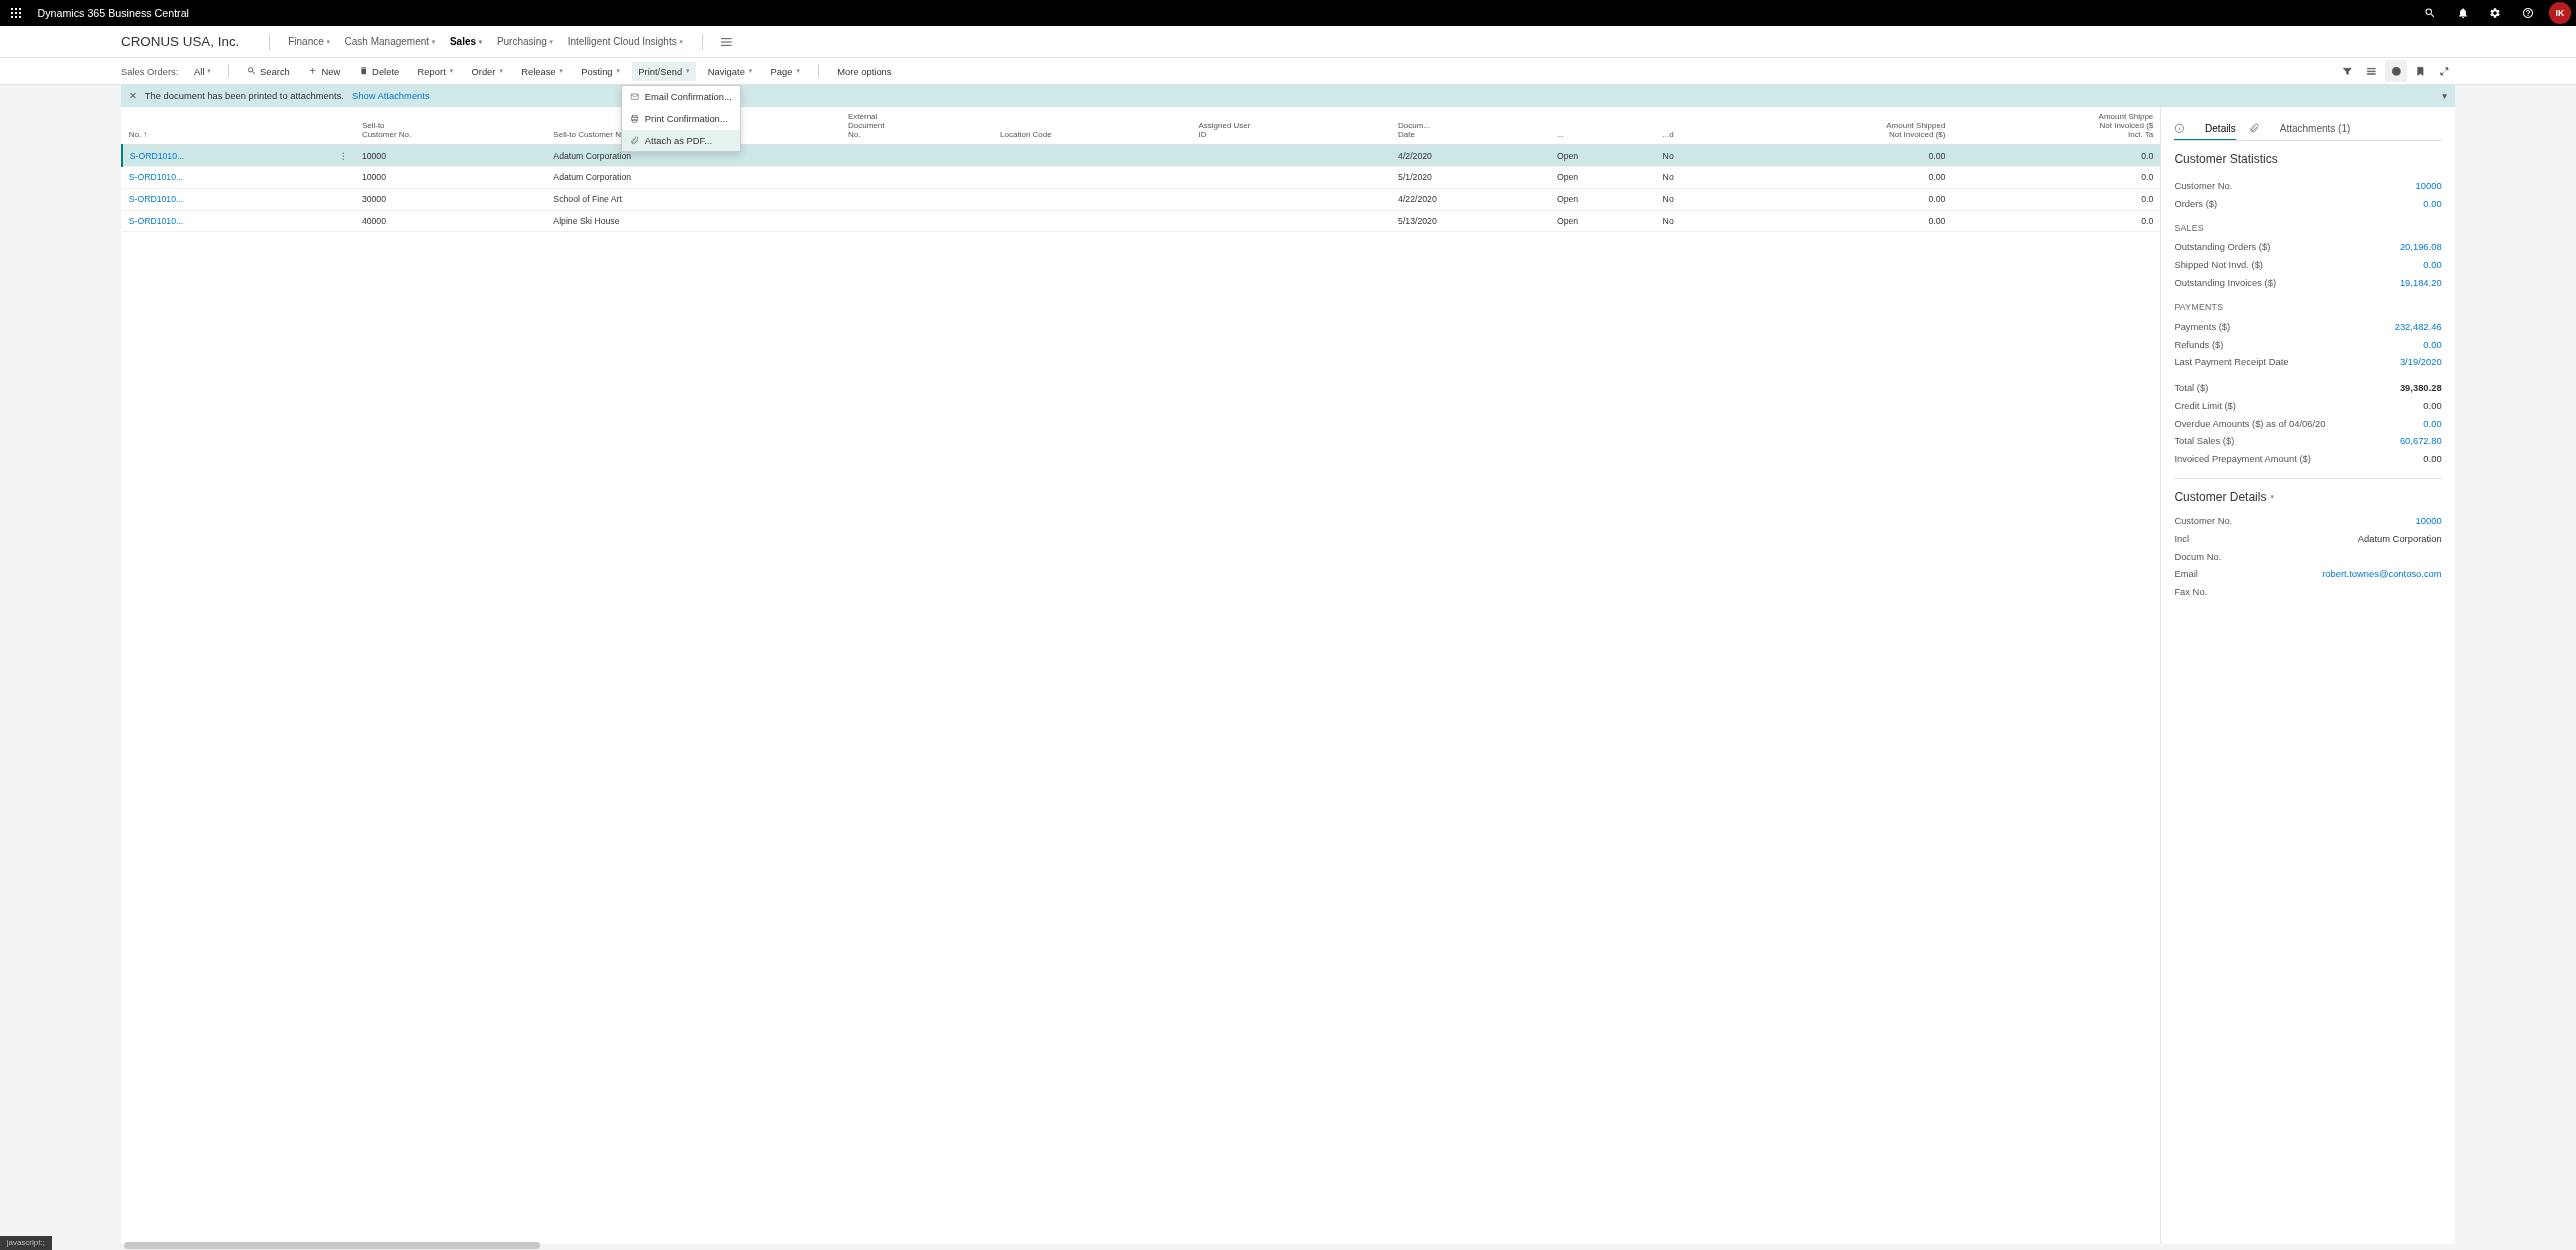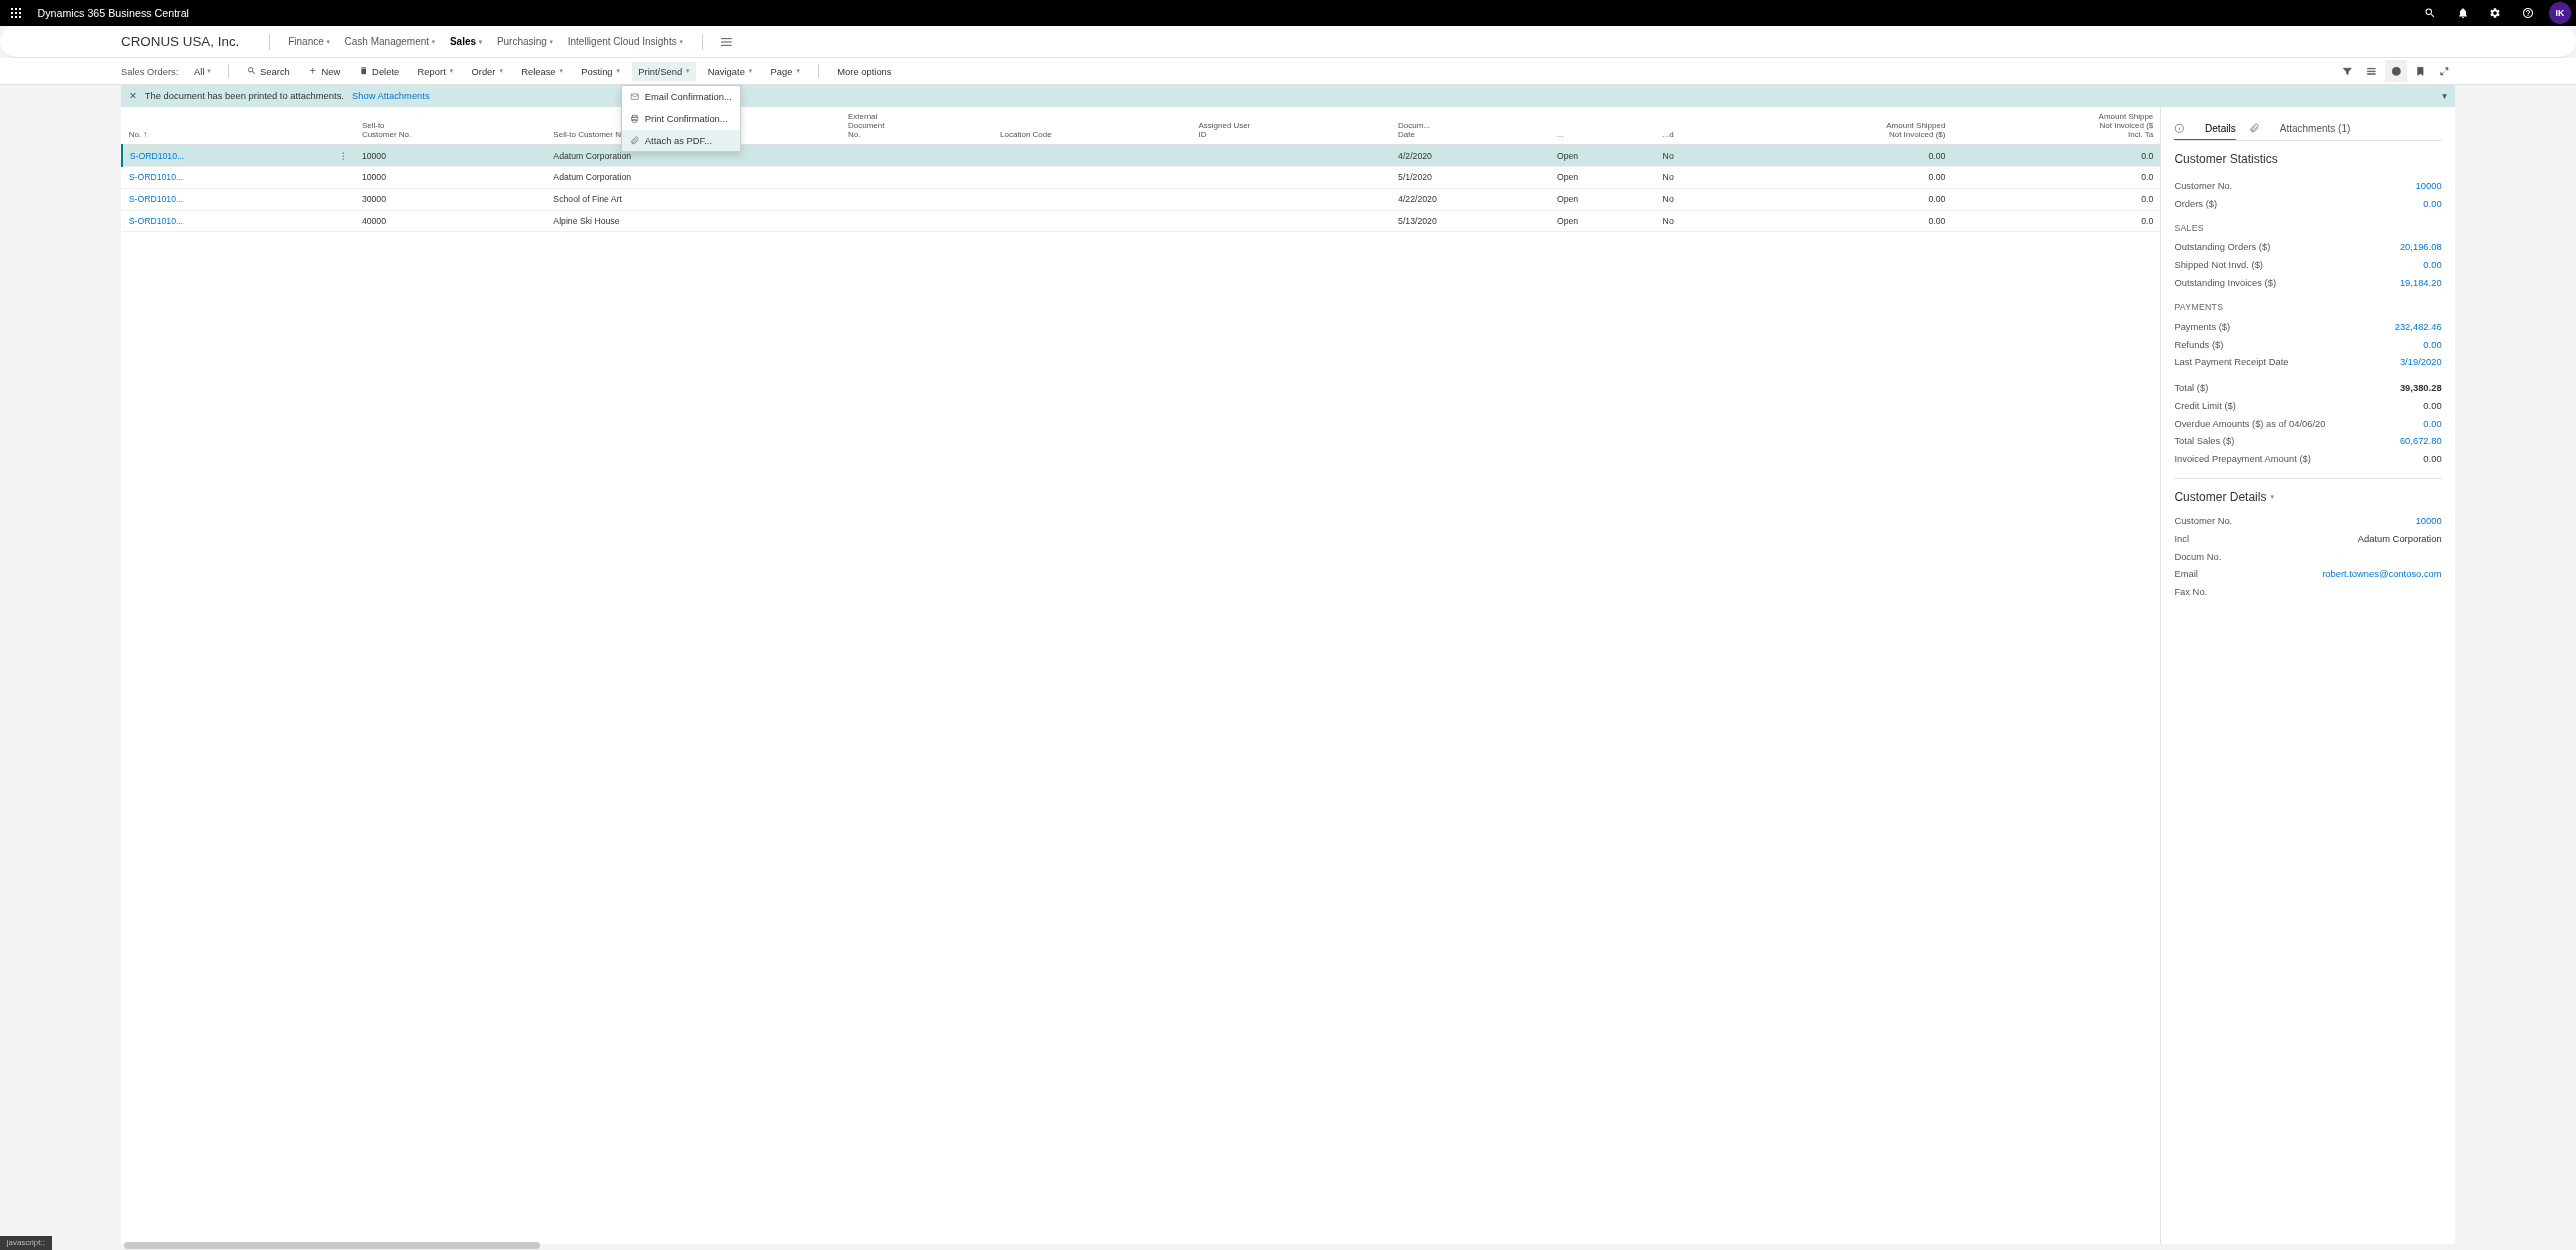--- a/index.html
+++ b/index.html
@@ -7,24 +7,24 @@
 
 
 .topbar { background: #000; height: 26px; display: flex; align-items: center; justify-content: space-between; padding: 0 5.4px; color: #fff; }
 .topbar-left { display: flex; align-items: center; gap: 10.7px; }
 .waffle { display: grid; grid-template-columns: repeat(3, 2.7px); grid-template-rows: repeat(3, 2.7px); gap: 1.3px; padding: 5.4px; cursor: pointer; }
 .waffle span { background: #fff; width: 2.7px; height: 2.7px; }
 .app-title { font-size: 10.7px; font-weight: 400; }
 .topbar-right { display: flex; align-items: center; gap: 5.4px; }
 .topbar-icon { width: 27px; height: 27px; display: flex; align-items: center; justify-content: center; cursor: pointer; }
 .topbar-icon svg { width: 12px; height: 12px; fill: #fff; }
-.avatar { width: 21.5px; height: 21.5px; border-radius: 50%; background: #4c1d95; display: flex; align-items: center; justify-content: center; font-size: 8.7px; font-weight: 600; margin-left: 2.7px; cursor: pointer; }
-
-
-.navbar { background: #fff; height: 32px; display: flex; align-items: center; padding: 0 121px; gap: 5.4px; border-bottom: 0.7px solid #e1e1e1; border-radius: 16px; }
+.avatar { width: 21.5px; height: 21.5px; border-radius: 50%; background: #b91c1c; display: flex; align-items: center; justify-content: center; font-size: 8.7px; font-weight: 600; margin-left: 2.7px; cursor: pointer; }
+
+
+.navbar { background: #fff; height: 32px; display: flex; align-items: center; padding: 0 121px; gap: 5.4px; border-bottom: 0.7px solid #e1e1e1; }
 .company { font-size: 13.4px; color: #333; margin-right: 16px; }
 .nav-sep { width: 0.7px; height: 16px; background: #d0d0d0; margin: 0 8px; }
 .nav-item { font-size: 10px; color: #555; padding: 4px 5.4px; cursor: pointer; display: flex; align-items: center; gap: 2.7px; }
 .nav-item.active { color: #000; font-weight: 600; }
 .chev { font-size: 6.7px; color: #888; }
 .nav-more { padding: 4px 5.4px; cursor: pointer; }
 
 
 .toolbar { background: #fff; height: 27px; display: flex; align-items: center; padding: 0 121px; border-bottom: 0.7px solid #e1e1e1; font-size: 9.4px; color: #333; position: relative; }
 .toolbar-left { display: flex; align-items: center; gap: 5px; flex: 1; }

